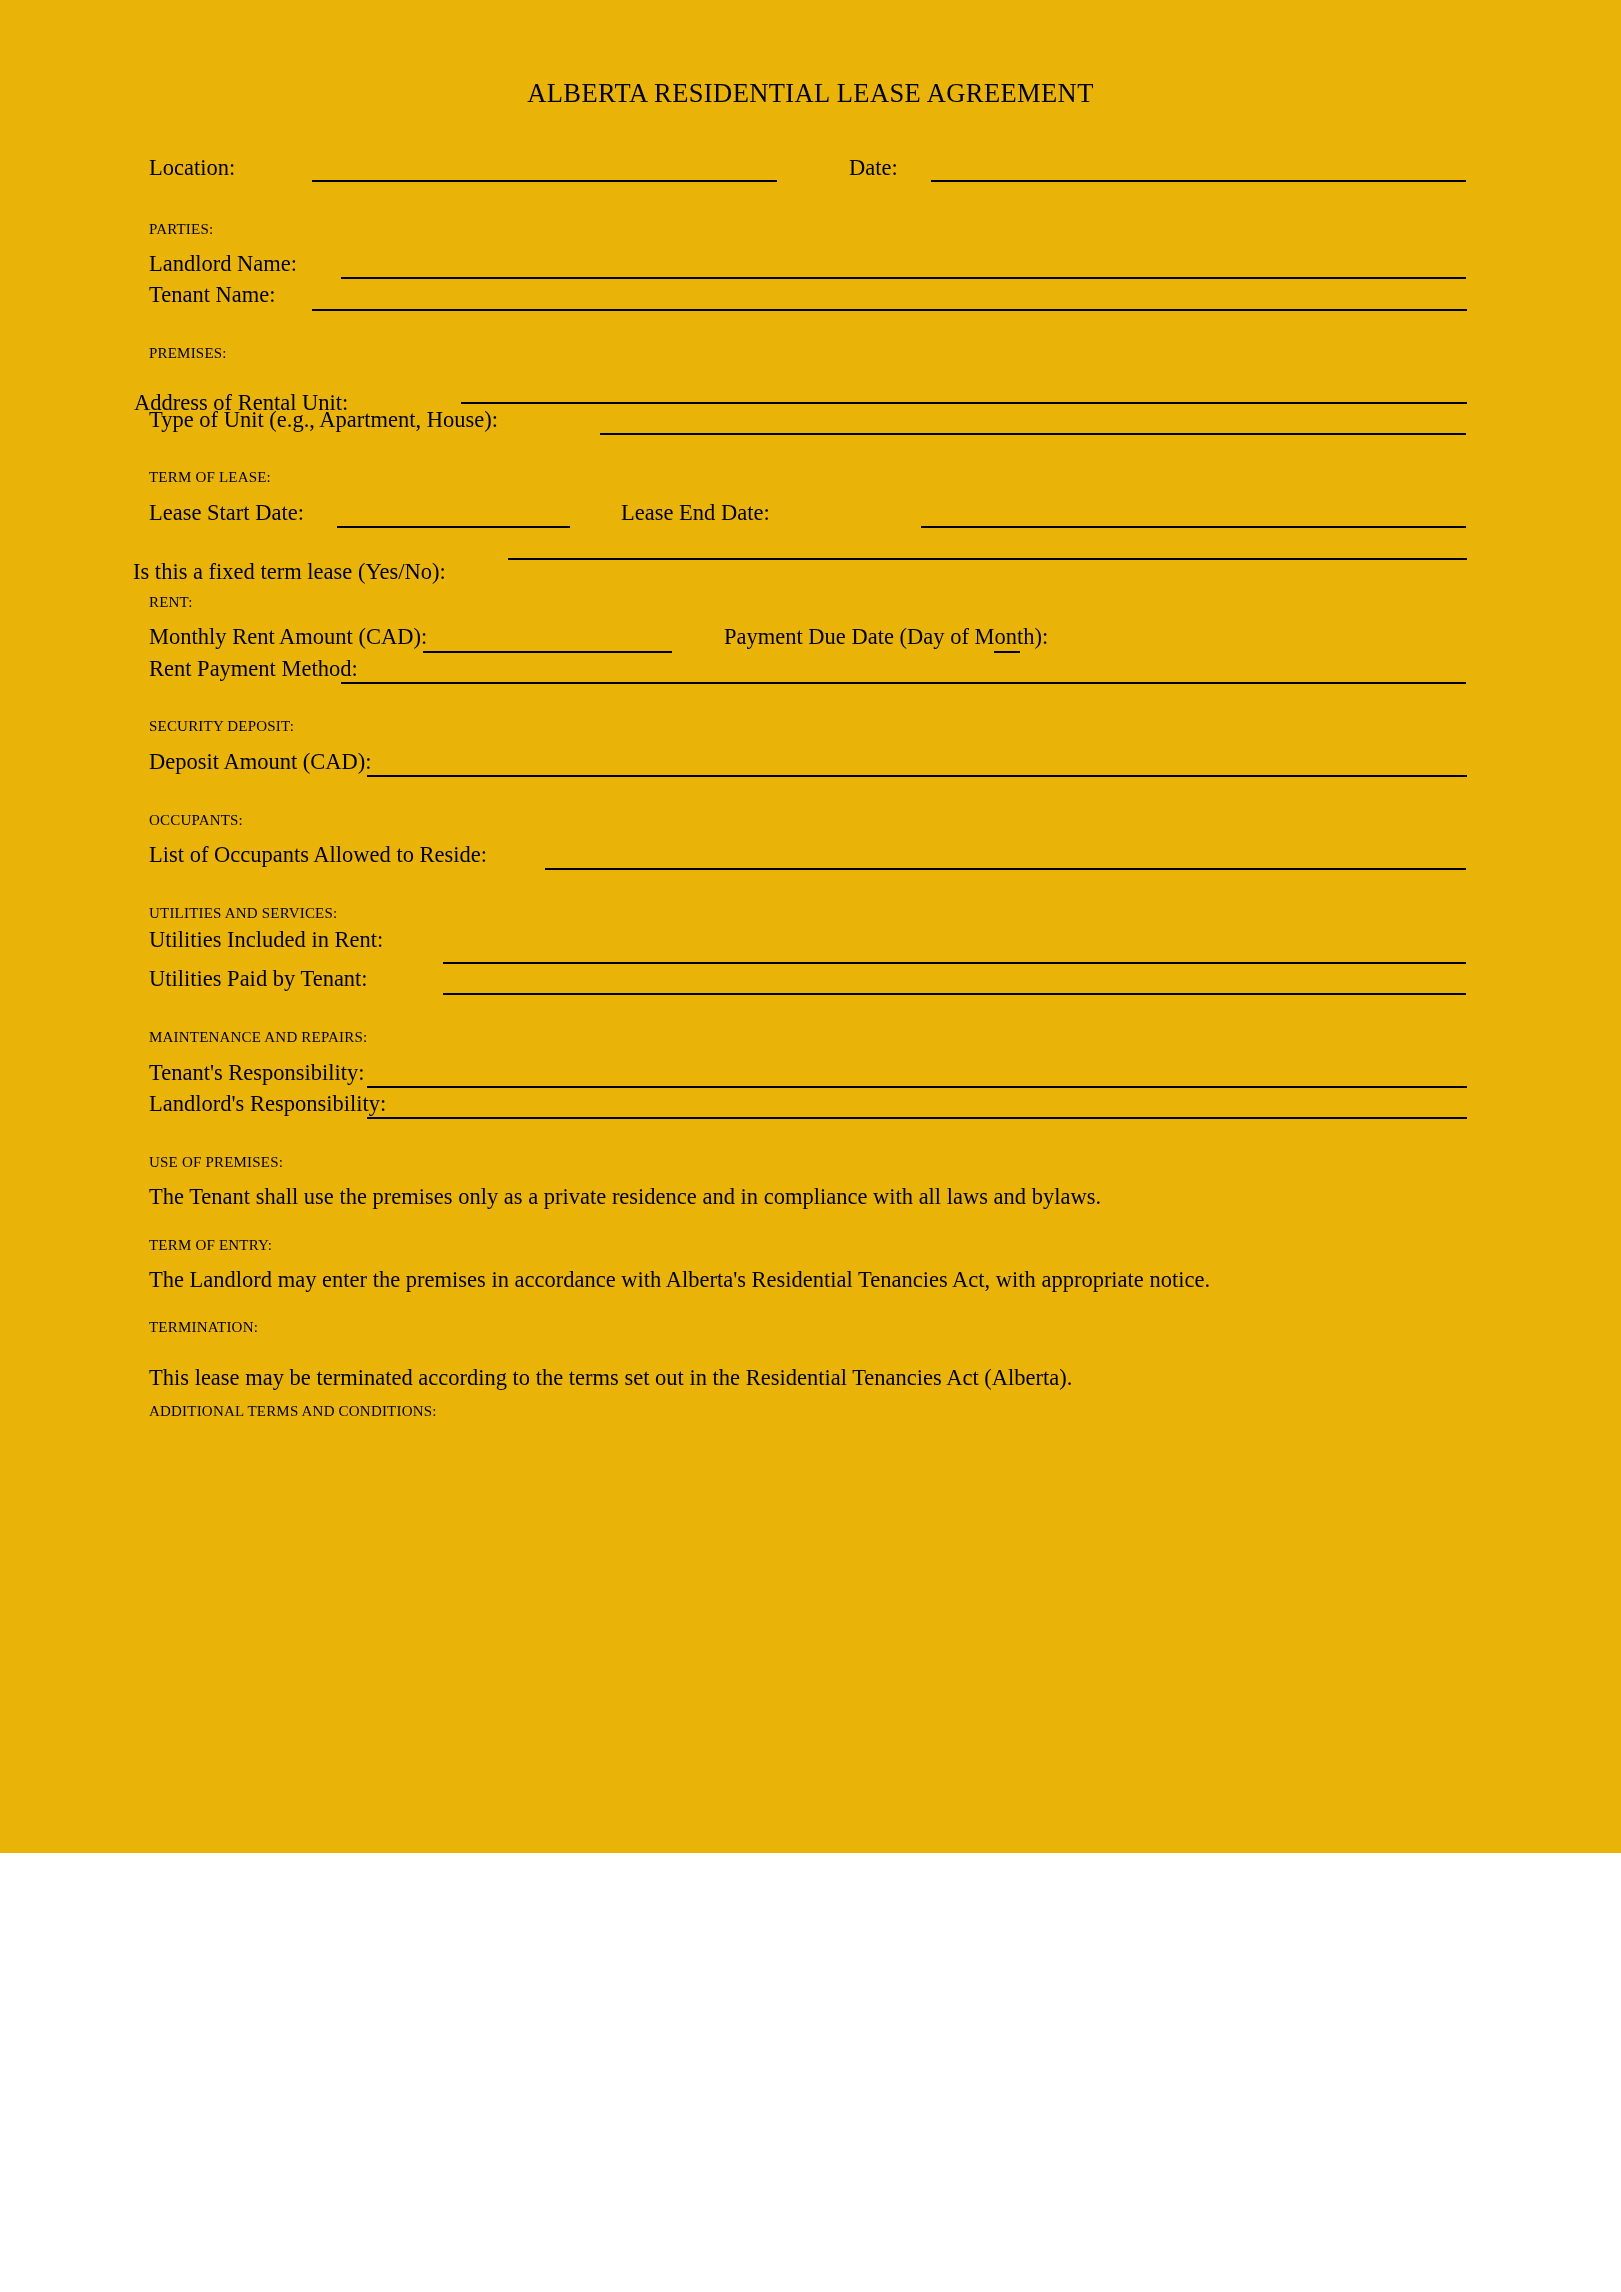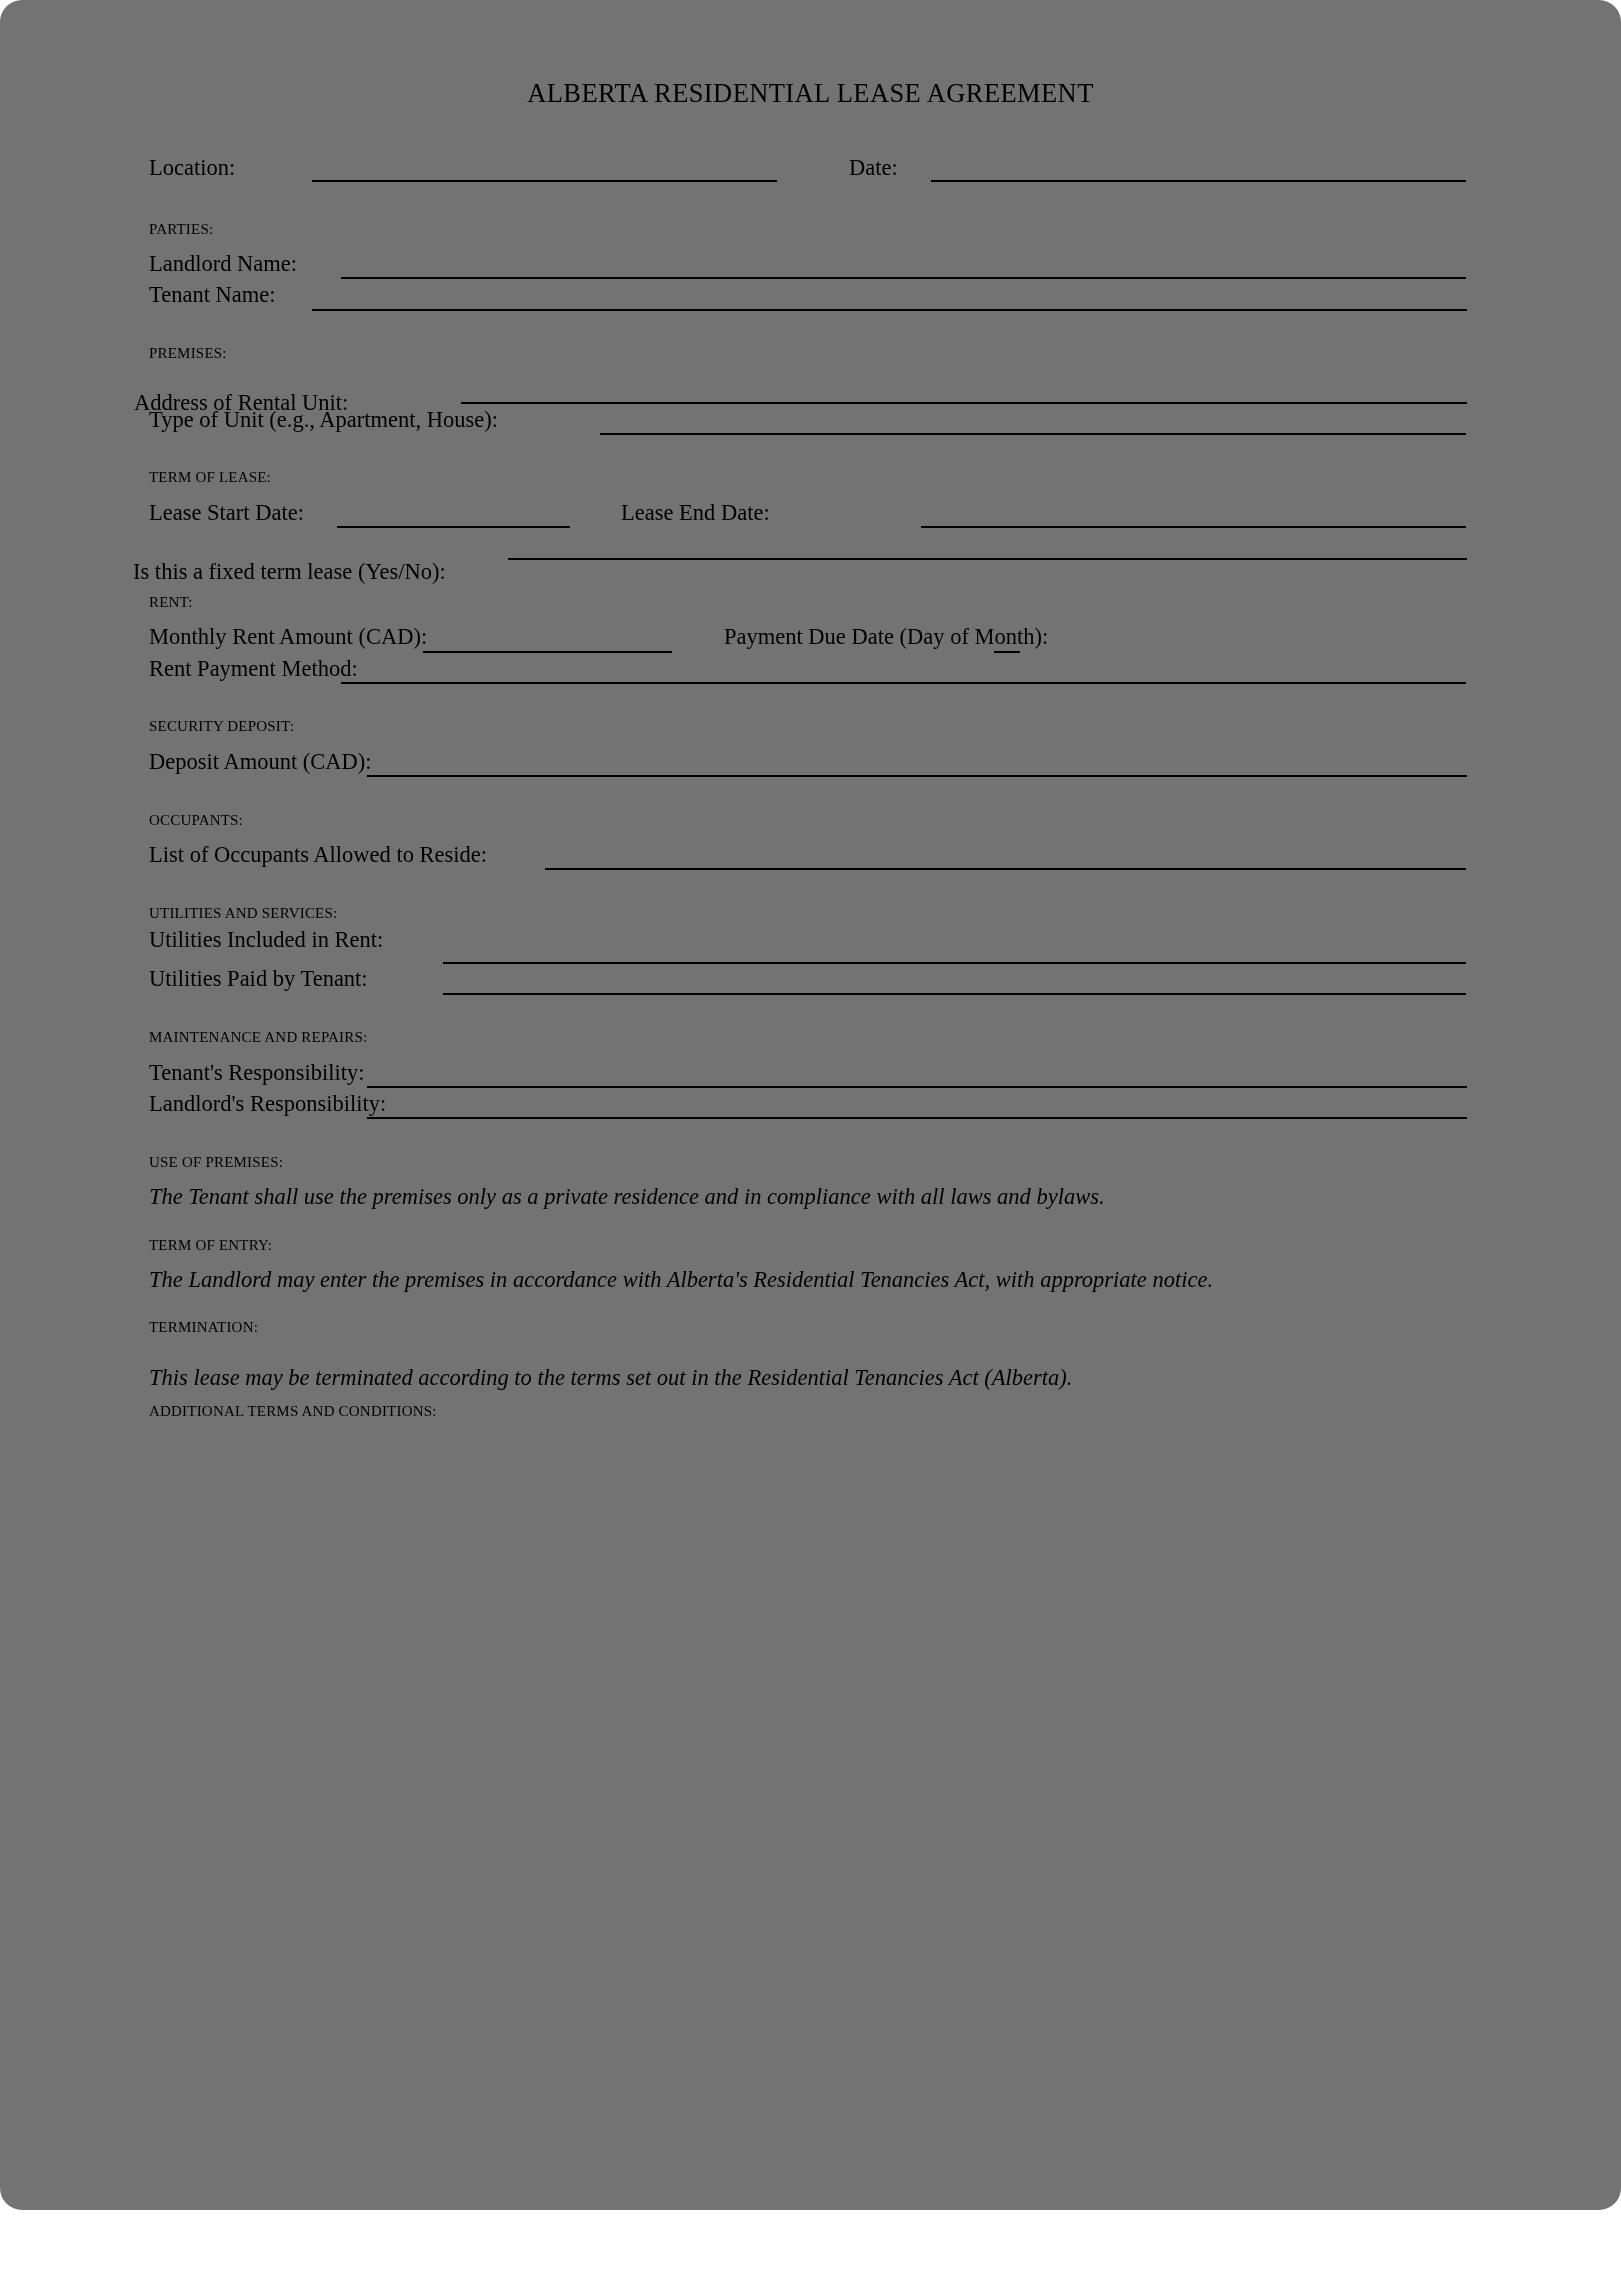--- a/index.html
+++ b/index.html
@@ -7,24 +7,23 @@
     padding: 0;
     background: #ffffff;
   }
   body {
     font-family: "Liberation Serif", "DejaVu Serif", serif;
     color: #000000;
   }
   .page {
     position: relative;
     width: 1621px;
-    height: 2210px;
-    background: #737373;
+    height: 1853px;
+    background: #eab308;
     overflow: hidden;
-    border-radius: 22px;
   }
   .doc-title {
     position: absolute;
     top: 78px;
     left: 0;
     width: 1621px;
     text-align: center;
     font-size: 26.5px;
     letter-spacing: 0.4px;
     white-space: nowrap;
@@ -41,21 +40,20 @@
     position: absolute;
     height: 0;
     border-bottom: 2.5px solid #000000;
   }
   .section-head {
     font-size: 15px;
     letter-spacing: 0.2px;
   }
   .para {
     font-size: 22.5px;
-    font-style: italic;
   }
 </style>
 </head>
 <body>
 
 <div class="page">
 
   <div class="doc-title">ALBERTA RESIDENTIAL LEASE AGREEMENT</div>
 
   <div class="t" style="left:149px; top:157px;">Location:</div>

